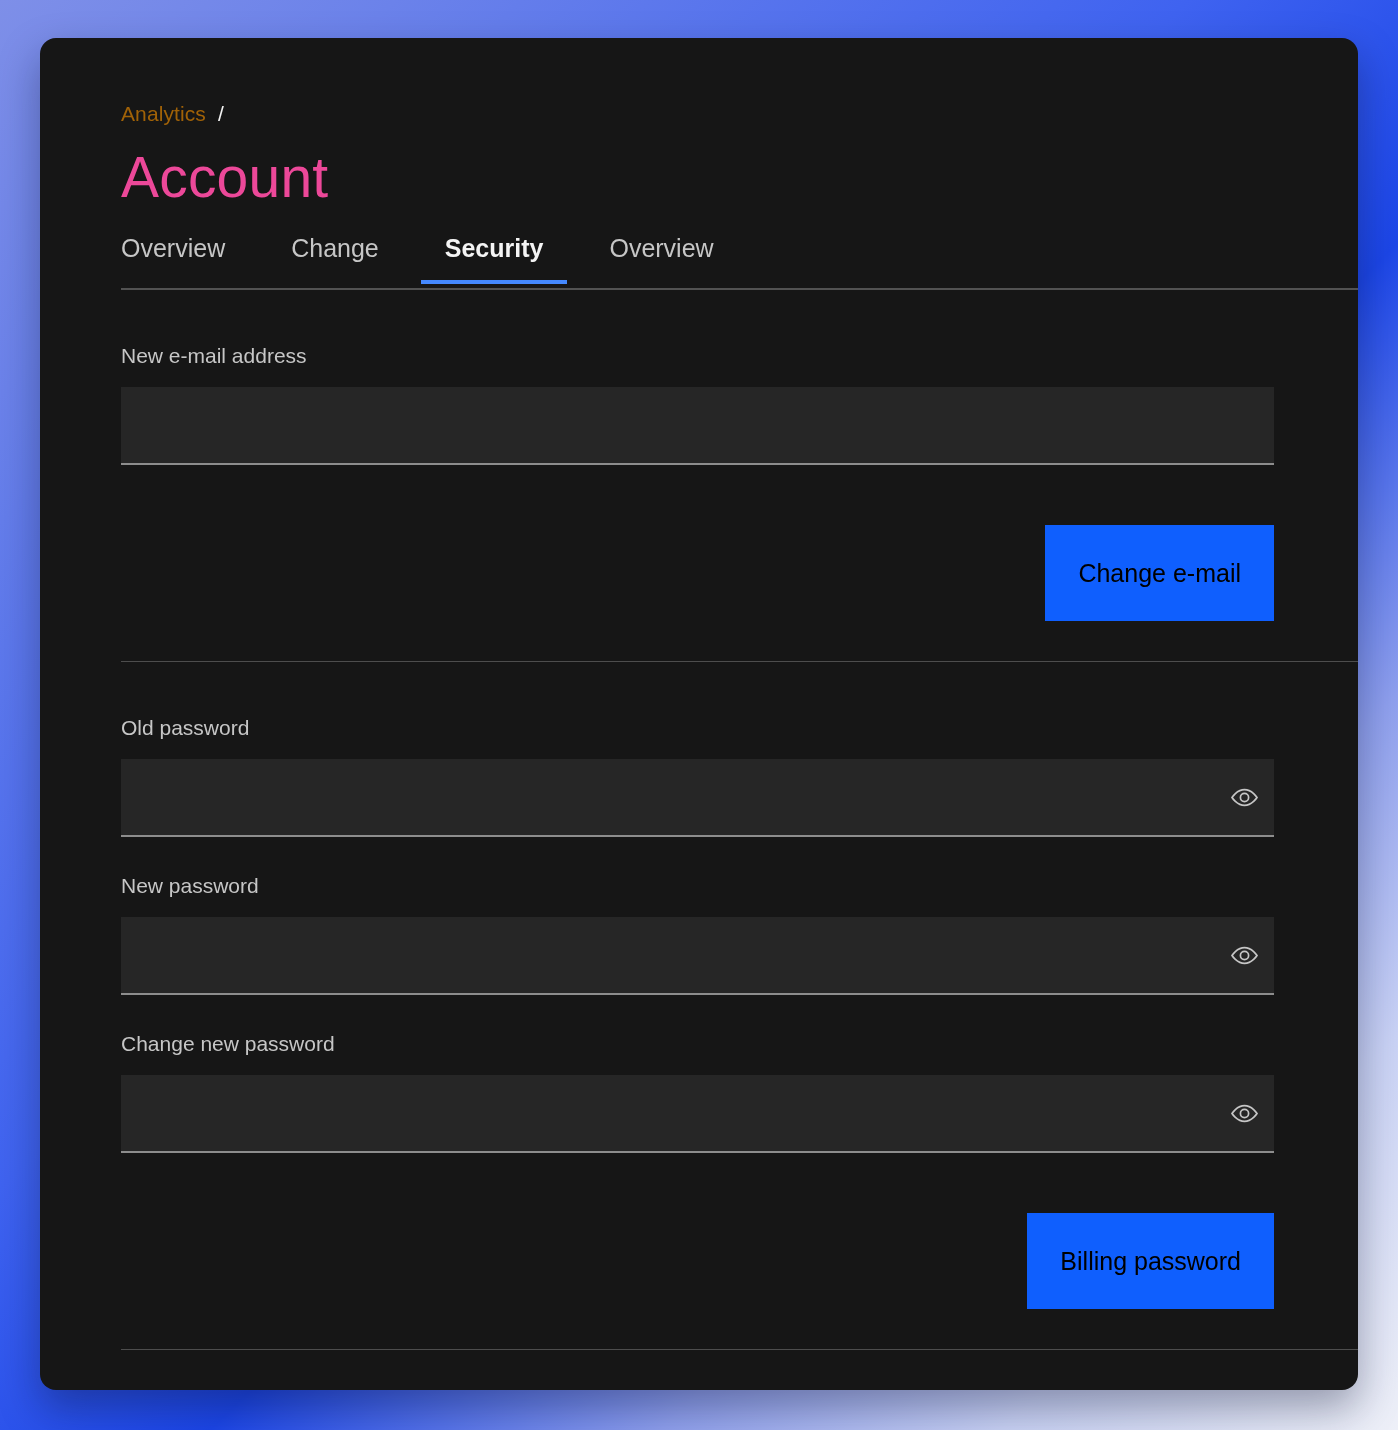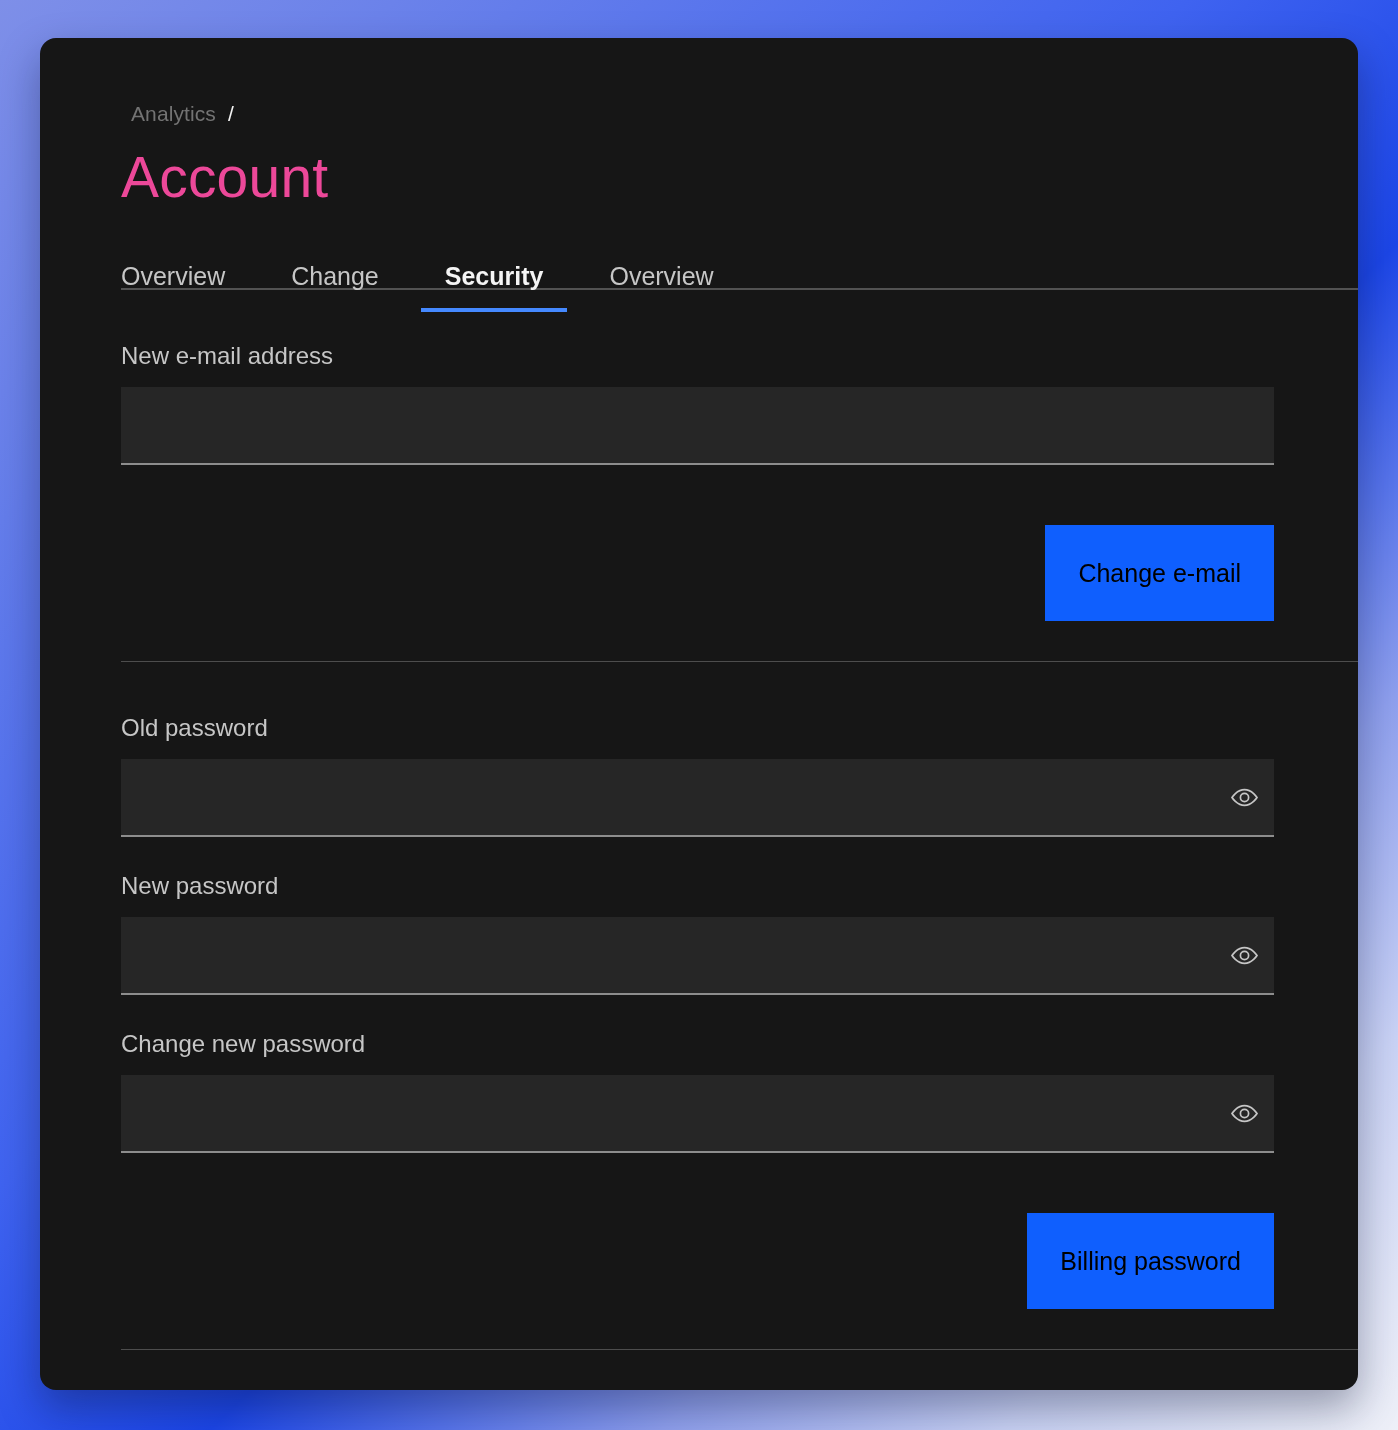--- a/index.html
+++ b/index.html
@@ -50,24 +50,23 @@
   .breadcrumb {
     margin-top: 62px;
     font-size: 21px;
     line-height: 28px;
     letter-spacing: 0.1px;
     display: flex;
     align-items: baseline;
     gap: 12px;
   }
   .breadcrumb-link {
-    color: #737373;
+    color: #a16207;
     text-decoration: none;
     cursor: pointer;
-    margin-left: 10px;
   }
   .breadcrumb-sep {
     color: #f4f4f4;
   }
 
   
   .page-title {
     margin-top: 16px;
     font-size: 57px;
     line-height: 66px;
@@ -89,21 +88,20 @@
     line-height: 32px;
     color: #c6c6c6;
     background: none;
     border: none;
     font-family: inherit;
     padding: 0 0 20px 0;
     margin-right: 66px;
     cursor: pointer;
     position: relative;
     z-index: 2;
-    margin-top: 28px;
   }
   .tab:last-child { margin-right: 0; }
   .tab.active {
     color: #f4f4f4;
     font-weight: bold;
     text-align: center;
   }
   .tab .tab-underline {
     position: absolute;
     left: -24px;
@@ -128,21 +126,21 @@
   
   .section {
     padding-top: 52px;
   }
 
   .field {
     margin-bottom: 0;
   }
   .field-label {
     display: block;
-    font-size: 24px;
+    font-size: 21px;
     line-height: 28px;
     color: #c6c6c6;
     margin-bottom: 17px;
   }
   .input-wrap {
     position: relative;
     width: 1153px;
     height: 78px;
     background: #262626;
     border-bottom: 2px solid #8d8d8d;

